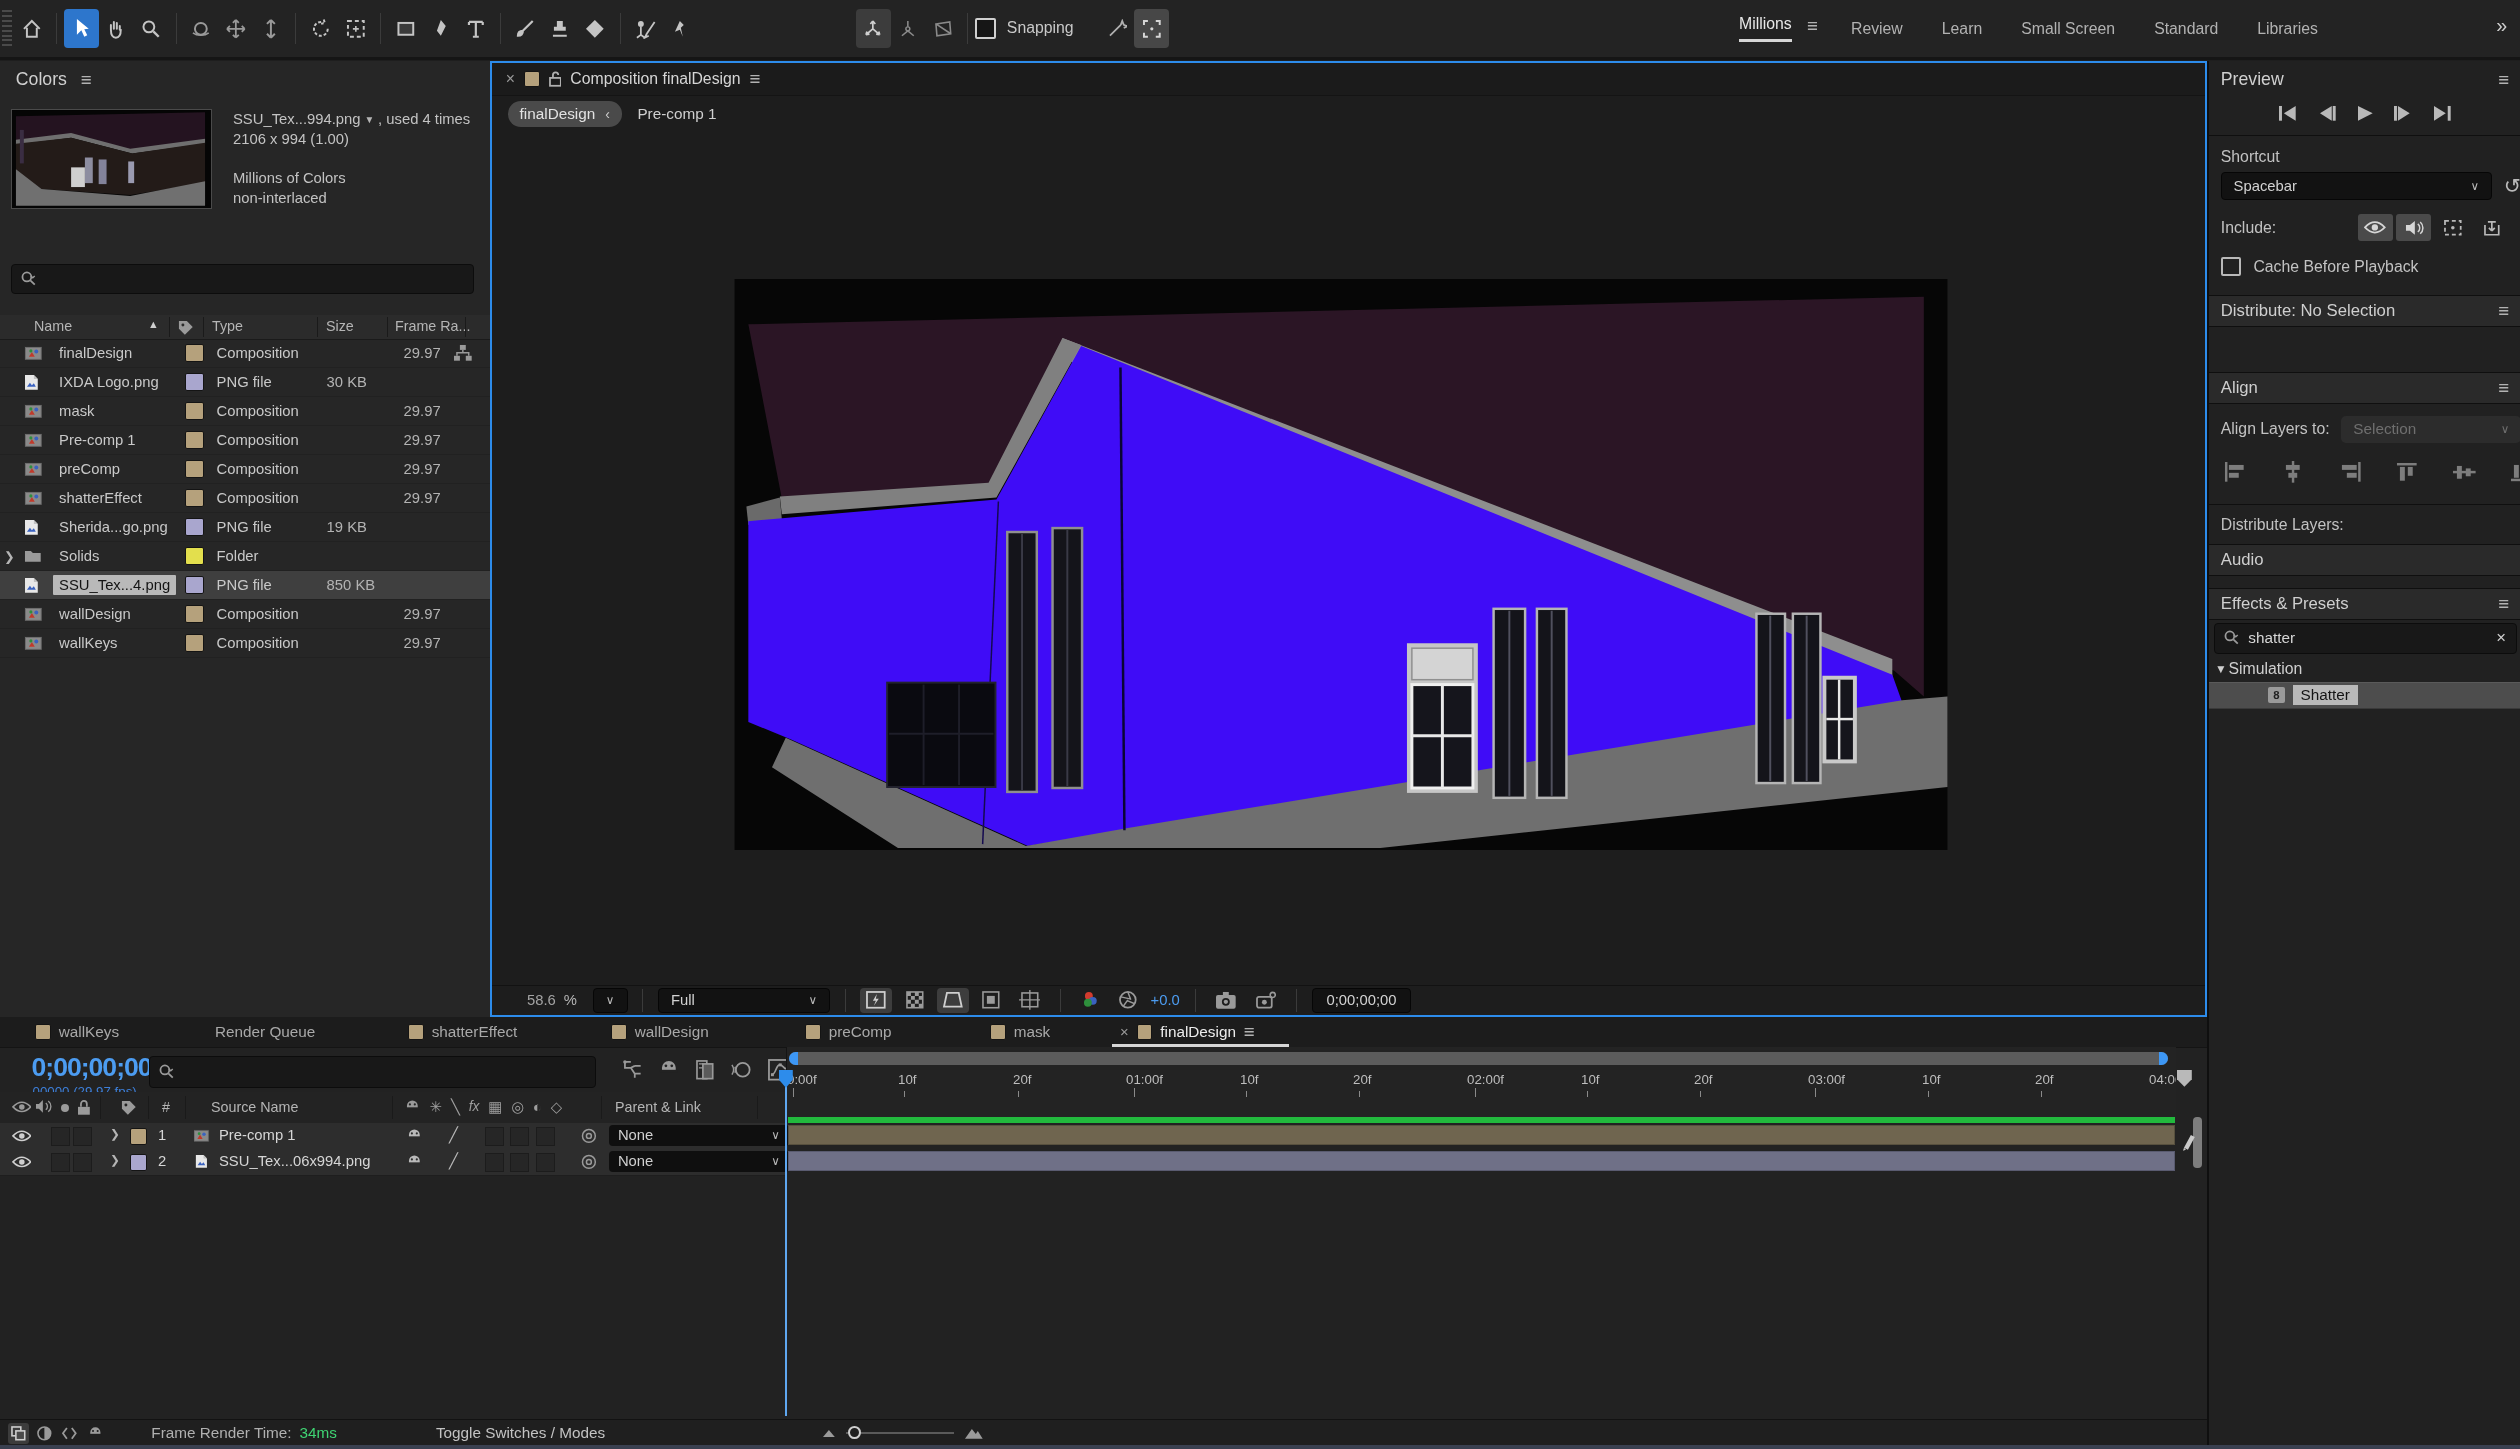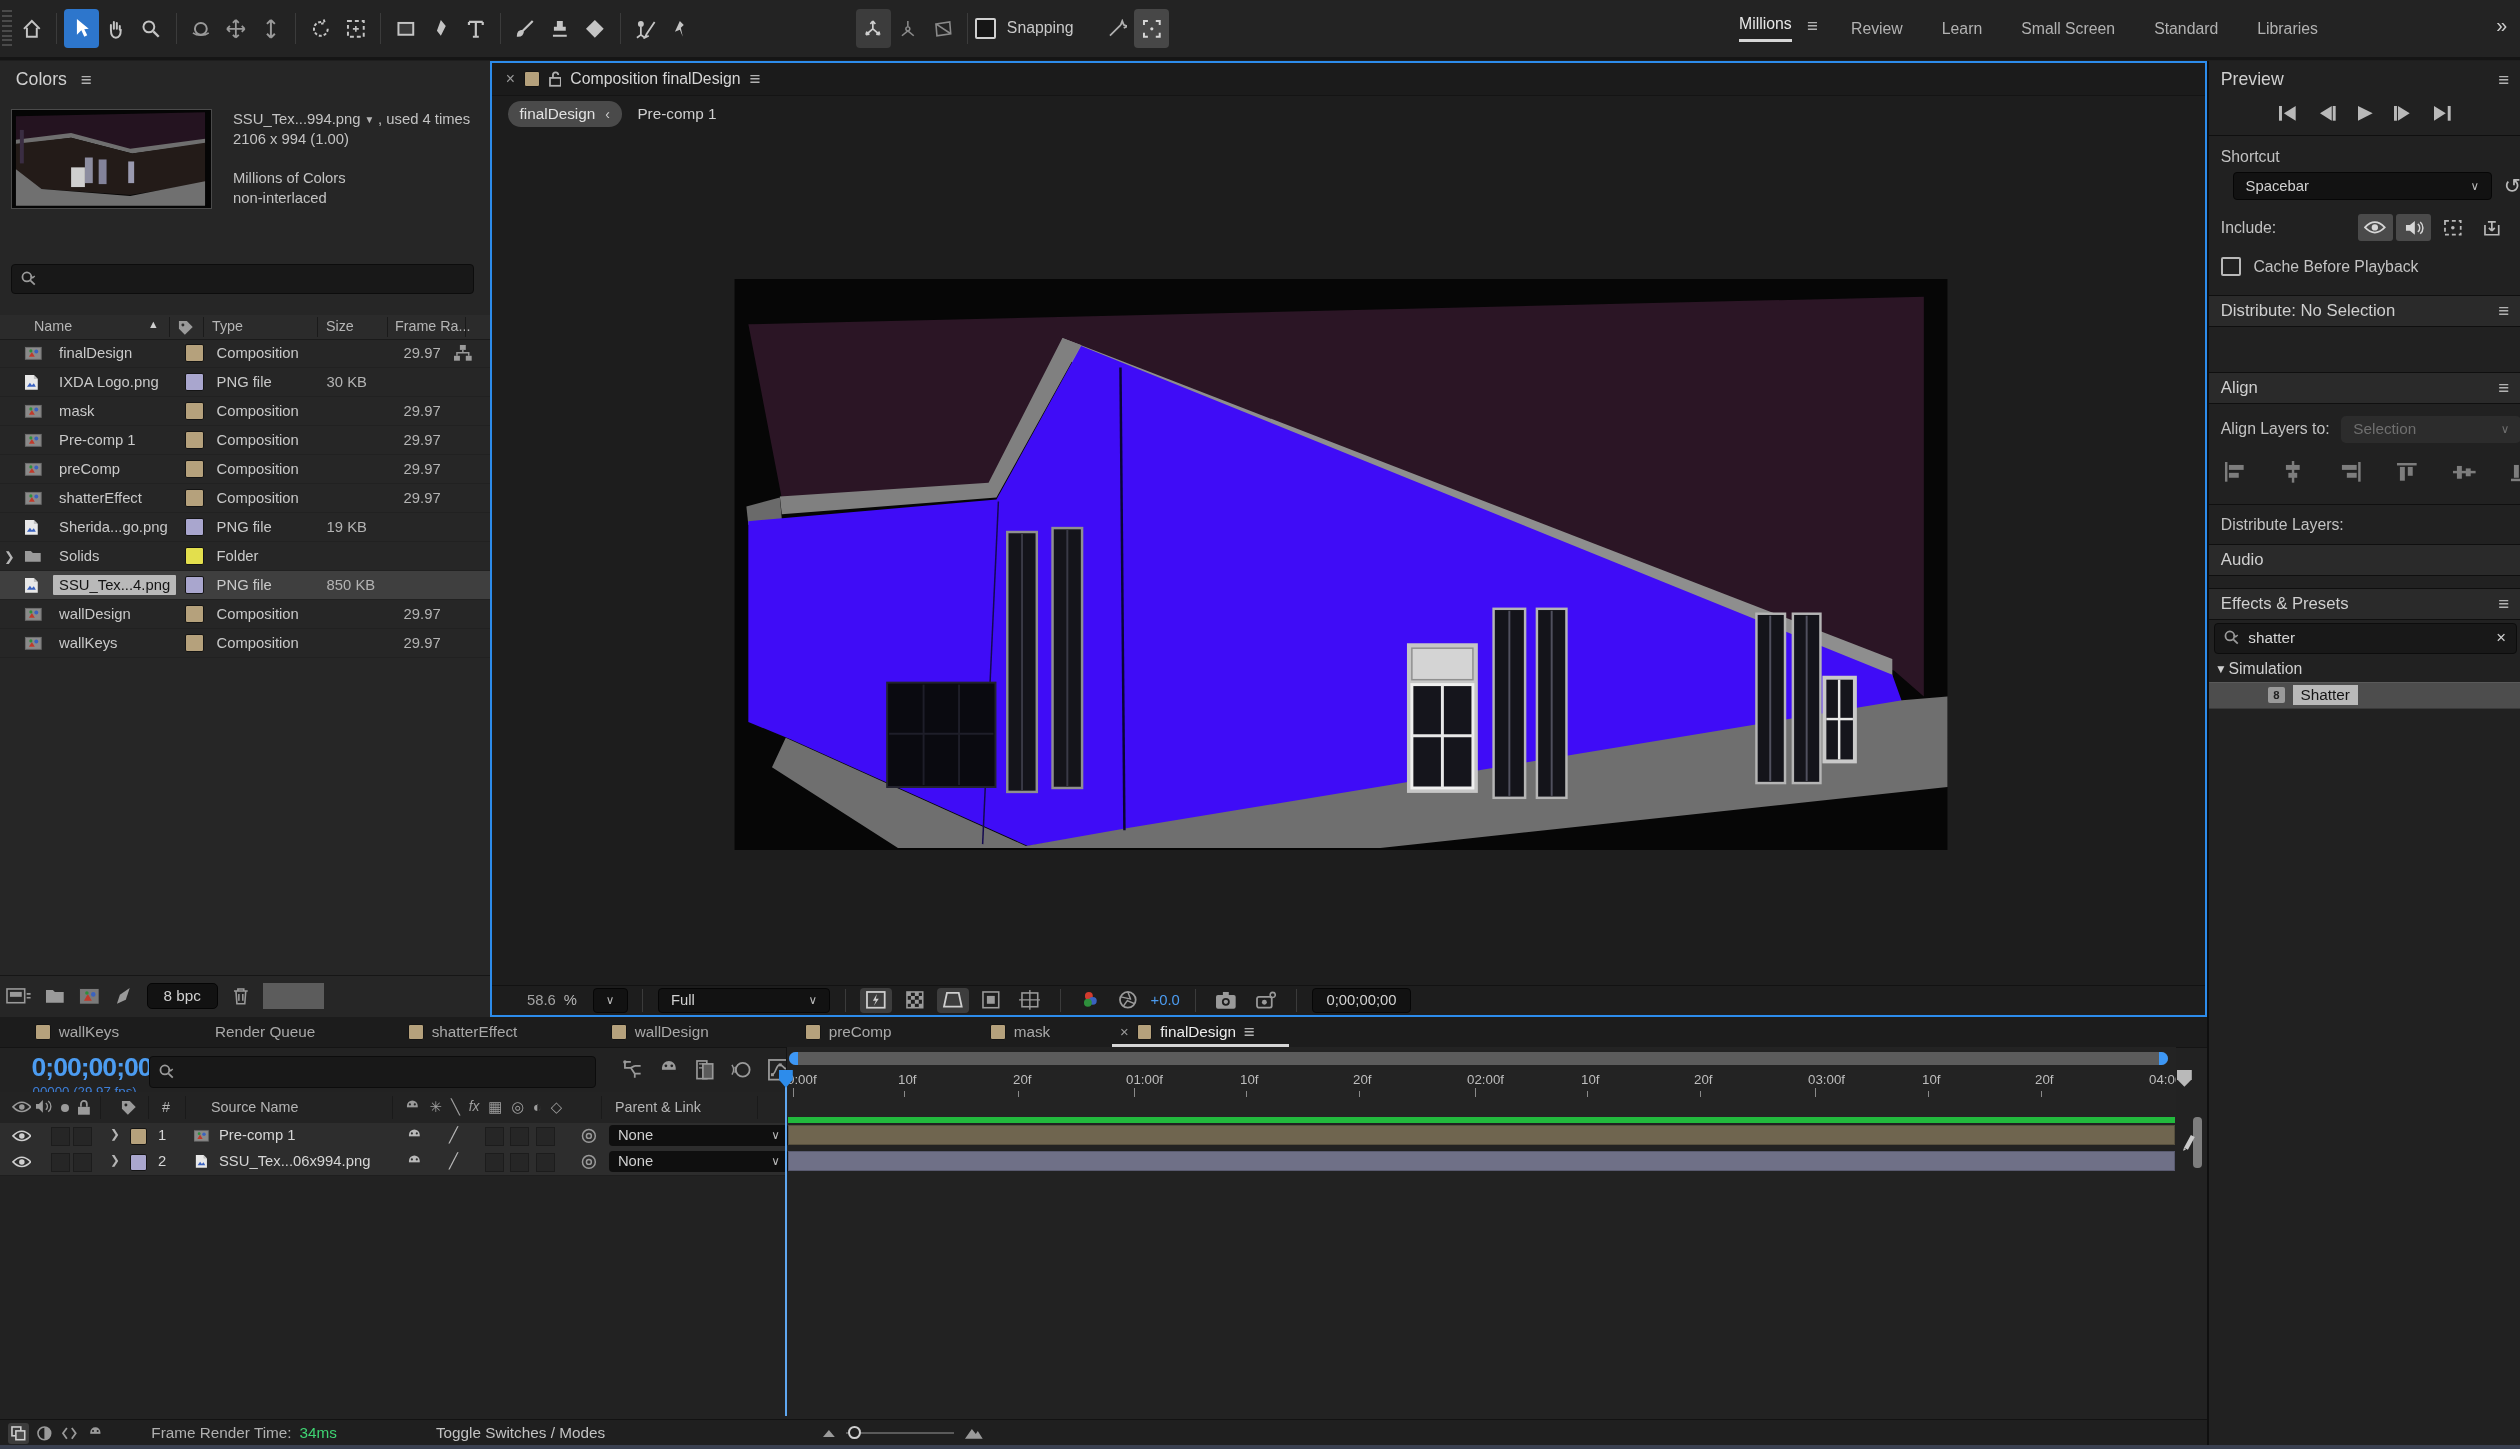--- a/index.html
+++ b/index.html
@@ -445,44 +445,20 @@
         <span class="nmw">wallKeys</span>
           <span></span>
         <span class="sw" style="background: rgb(181, 161, 124);"></span>
         <span>Composition</span>
         <span class="sz"></span>
         <span class="rt">29.97</span>
           <span></span>
       </div>
     </div>
 
-    <div class="p row" style="left:0;top:914px;width:490px;height:41px;border-top:1px solid #161616;gap:13.8px;padding-left:5.9px;box-sizing:border-box;">
-      <svg width="25.6" height="19.7" viewBox="0 0 26 20">
-          <rect x="1" y="3" width="18" height="14" fill="none" stroke="#9a9a9a" stroke-width="1.6"></rect>
-          <rect x="4" y="6" width="12" height="5" fill="#9a9a9a"></rect>
-          <path d="M21 8 h4 M21 12 h4" stroke="#9a9a9a" stroke-width="1.6"></path>
-        </svg>
-      <svg width="19.7" height="15.8" viewBox="0 0 20 16">
-          <path d="M1 2 h7 l2 2 h9 v11 H1 Z" fill="#9a9a9a"></path>
-        </svg>
-      <svg width="20.7" height="16.7" viewBox="0 0 21 17">
-          <rect x="0.5" y="0.5" width="20" height="16" fill="#7a7a7a" stroke="#2a2a2a"></rect>
-          <path d="M5 13 L9 6 L13 13 Z" fill="#c03a2b"></path>
-          <circle cx="14.5" cy="6.5" r="2.3" fill="#3a62c0"></circle>
-          <circle cx="8" cy="5" r="1.8" fill="#2e8f3c"></circle>
-        </svg>
-      <svg width="19.7" height="19.7" viewBox="0 0 20 20">
-          <path d="M17 2 L7 9 L4 18 L13 14 Z" fill="#9a9a9a"></path>
-        </svg>
-      <div style="background:#121212;border:1px solid #050505;border-radius:4.9px;padding:3px 15.8px;font-size:15.3px;color:#d2d2d2;">8 bpc</div>
-      <svg width="17.7" height="19.7" viewBox="0 0 18 20">
-          <path d="M2 5 h14 M6 5 V3 h6 v2 M4 5 l1 13 h8 l1 -13 M7 8 v7 M11 8 v7" fill="none" stroke="#9a9a9a" stroke-width="1.6"></path>
-        </svg>
-      <div style="width:61px;height:25.6px;background:#5c5c5c;"></div>
-    </div>
   </div>
 
   <div id="comp" class="p">
 
     <div class="row" style="height:31.5px;background:#1b1b1b;gap:8.9px;padding-left:13.8px;border-bottom:1px solid #141414;">
       <span style="color:#9a9a9a;font-size:15.8px;">×</span>
       <span class="sw" style="width: 13.8px; height: 13.8px; background: rgb(181, 161, 124);"></span>
       <svg width="12.8" height="15.8" viewBox="0 0 13 16">
           <rect x="1" y="7" width="11" height="8" fill="none" stroke="#b0b0b0" stroke-width="1.8"></rect>
           <path d="M4 7 V4 a2.7 2.7 0 0 1 5.4 0" fill="none" stroke="#b0b0b0" stroke-width="1.8"></path>
@@ -651,21 +627,21 @@
             <path d="M6 1 L18 8.5 L6 16 Z" fill="#b9b9b9"></path>
           </svg>
         <svg width="21.7" height="16.7" viewBox="0 0 22 17">
             <path d="M3 1 L15 8.5 L3 16 Z" fill="#b9b9b9"></path>
             <rect x="17" y="1" width="3" height="15" fill="#b9b9b9"></rect>
           </svg>
       </div>
       <div style="height:1px;background:#0f0f0f;margin-top:13.8px;"></div>
       <div class="rlab" style="margin:11.8px 0 5.9px 11.8px;">Shortcut</div>
       <div class="row" style="margin-left:11.8px;gap:11.8px;">
-        <div class="ddark" style="width:248px;height:26.6px;justify-content:space-between;padding:0 11.8px;margin-left:12px;">
+        <div class="ddark" style="width:248px;height:26.6px;justify-content:space-between;padding:0 11.8px;">
           <span>Spacebar</span>
             <span class="chev">∨</span>
         </div>
         <span style="font-size:20.7px;color:#b9b9b9;">↺</span>
       </div>
       <div class="row" style="margin:13.8px 11.8px 0 11.8px;justify-content:space-between;">
         <span class="rlab">Include:</span>
         <div class="row" style="gap:3.9px;">
           <div class="incbtn on">
               <svg width="21.7" height="14.8" viewBox="0 0 22 15">

